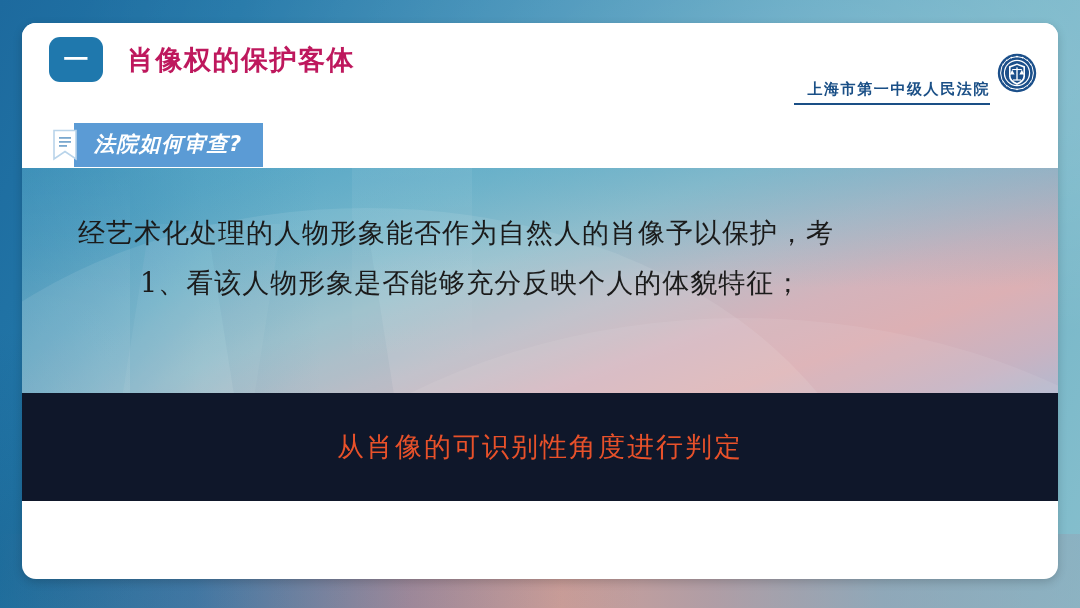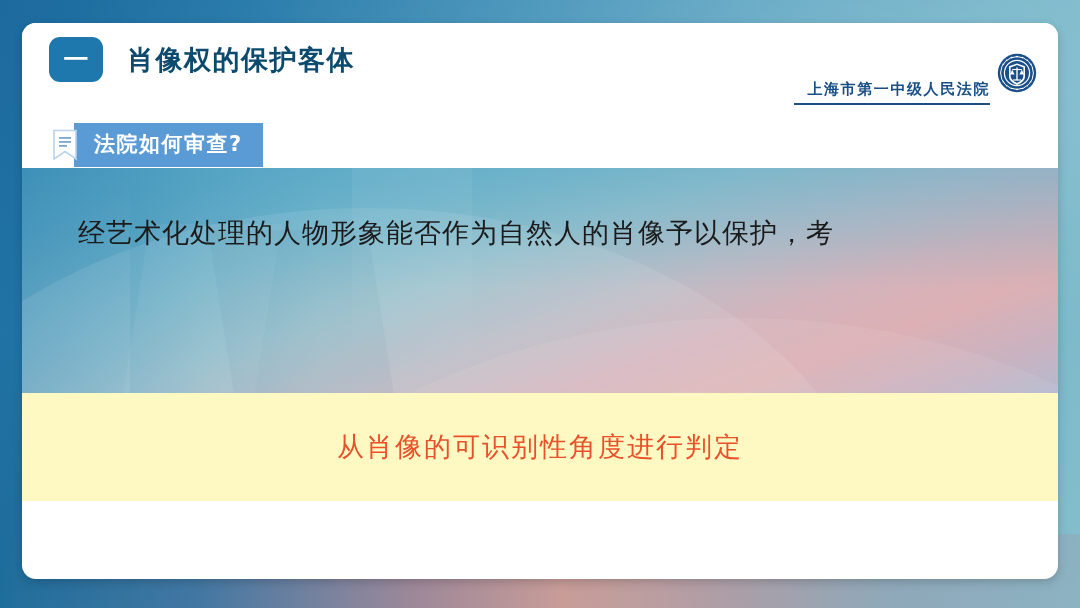--- a/index.html
+++ b/index.html
@@ -98,21 +98,21 @@
   }
   #num-badge span {
     color: #ffffff;
     font-size: 25px;
     font-weight: bold;
     line-height: 1;
     font-family: "DejaVu Sans", "Liberation Sans", sans-serif;
   }
   #main-title {
     margin-left: 24px;
-    color: #0c4a6e;
+    color: #be185d;
     font-size: 27px;
     font-weight: bold;
     letter-spacing: 1.5px;
     white-space: nowrap;
     font-family: "DejaVu Sans", "Liberation Sans", sans-serif;
   }
 
   
   #court-logo {
     position: absolute;
@@ -148,20 +148,21 @@
     flex: 0 0 auto;
   }
 
   
   #subtitle-row {
     position: absolute;
     left: 30px;
     top: 100px;
     display: flex;
     align-items: center;
+    font-style: italic;
   }
   #bookmark-icon {
     width: 26px;
     height: 32px;
     flex: 0 0 auto;
     margin-right: -4px;
     position: relative;
     z-index: 1;
   }
   #subtitle-pill {
@@ -284,21 +285,21 @@
     white-space: nowrap;
   }
   #body-text p.list-item {
     padding-left: 62px;
   }
 
   
   #footer {
     position: relative;
     height: 108px;
-    background: #fef9c3;
+    background: #0f172a;
     display: flex;
     align-items: center;
     justify-content: center;
   }
   #conclusion {
     color: #e8512a;
     font-size: 27px;
     letter-spacing: 2px;
     white-space: nowrap;
     font-family: "DejaVu Serif", "Liberation Serif", serif;
@@ -377,20 +378,21 @@
       <div class="left-tint"></div>
       <div class="col-a"></div>
       <div class="col-b"></div>
       <div class="col-c"></div>
       <div class="col-d"></div>
       <div class="arc-a"></div>
       <div class="arc-b"></div>
 
       <div id="body-text">
         <p>经艺术化处理的人物形象能否作为自然人的肖像予以保护，考</p>
+        <p class="list-item">1、看该人物形象是否能够充分反映个人的体貌特征；</p>
       </div>
     </div>
 
     <div id="footer">
       <div id="conclusion">从肖像的可识别性角度进行判定</div>
     </div>
 
   </div>
 </div>
 

